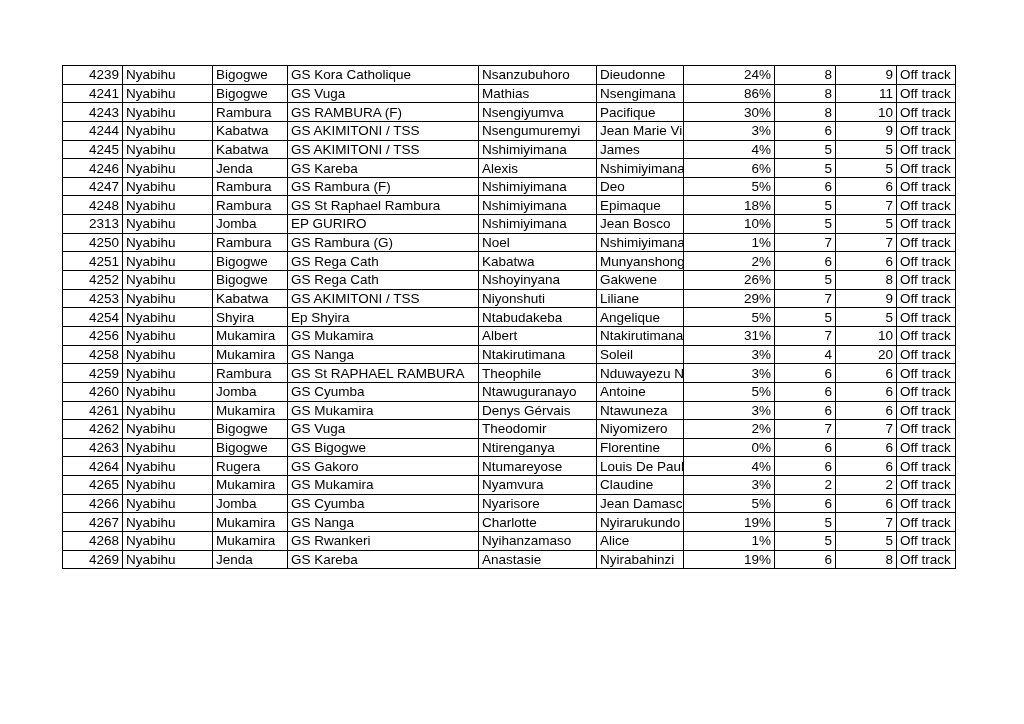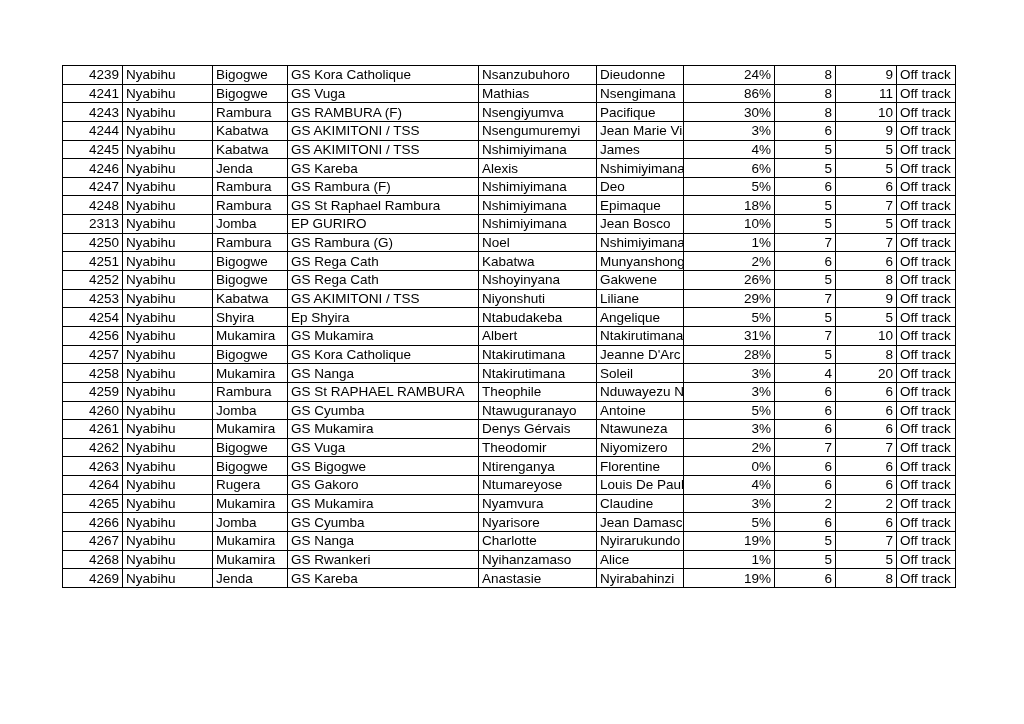--- a/index.html
+++ b/index.html
@@ -240,32 +240,20 @@
           <td class="align-left">Mukamira</td>
           <td class="align-left">GS Mukamira</td>
           <td class="align-left">Albert</td>
           <td class="align-left">Ntakirutimana</td>
           <td class="align-right">31%</td>
           <td class="align-right">7</td>
           <td class="align-right">10</td>
           <td class="align-left">Off track</td>
         </tr>
         <tr>
-          <td class="align-right">4257</td>
-          <td class="align-left">Nyabihu</td>
-          <td class="align-left">Bigogwe</td>
-          <td class="align-left">GS Kora Catholique</td>
-          <td class="align-left">Ntakirutimana</td>
-          <td class="align-left">Jeanne D'Arc</td>
-          <td class="align-right">28%</td>
-          <td class="align-right">5</td>
-          <td class="align-right">8</td>
-          <td class="align-left">Off track</td>
-        </tr>
-        <tr>
           <td class="align-right">4258</td>
           <td class="align-left">Nyabihu</td>
           <td class="align-left">Mukamira</td>
           <td class="align-left">GS Nanga</td>
           <td class="align-left">Ntakirutimana</td>
           <td class="align-left">Soleil</td>
           <td class="align-right">3%</td>
           <td class="align-right">4</td>
           <td class="align-right">20</td>
           <td class="align-left">Off track</td>

